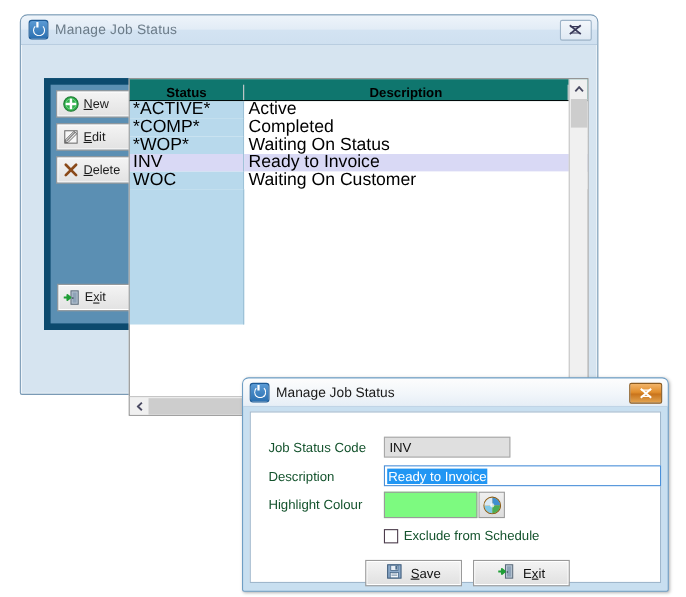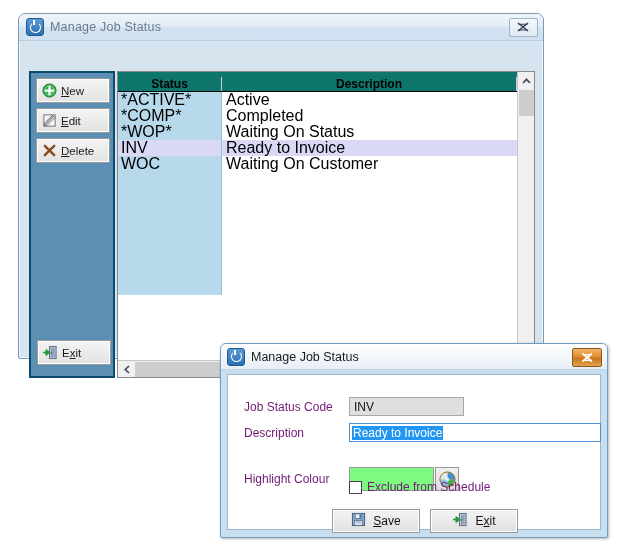--- a/index.html
+++ b/index.html
@@ -63,24 +63,24 @@
   .win-close svg { display: block; }
 
   .main-body {
     position: absolute; left: 0; top: 26px; right: 0; bottom: 0;
     padding: 4px;
     box-sizing: border-box;
   }
 
   
   .side-panel {
-    position: absolute; left: 10px; top: 31px;
-    width: 86px; height: 307px;
+    position: absolute; left: 21px; top: 31px;
+    width: 86px; height: 229px;
     background: #5b8fb3;
-    border: 2px solid #0c4a6e;
+    border: 6px solid #0c4a6e;
     box-sizing: border-box;
     padding: 5px;
   }
   .tb-btn {
     width: 74px; height: 25px;
     margin-bottom: 5px;
     background: linear-gradient(to bottom, #f4f4f4, #e2e2e2);
     border: 1px solid #9a9a9a;
     box-shadow: 0 0 0 1px #ffffff inset;
     display: flex; align-items: center;
@@ -189,21 +189,21 @@
     background: linear-gradient(to bottom, #f2b46a 0%, #e08d2c 45%, #c9741c 55%, #e2a452 100%);
     display: flex; align-items: center; justify-content: center;
     cursor: pointer;
   }
   .dlg-inner {
     position: absolute; left: 6px; top: 30px; right: 6px; bottom: 7px;
     background: #ffffff; border: 1px solid #9fb7cc;
     box-sizing: border-box;
   }
   .field-row { position: absolute; display: flex; align-items: center; }
-  .field-label { font-size: 12px; color: #701a75; }
+  .field-label { font-size: 12px; color: #14532d; }
   .code-input {
     width: 115px; height: 19px;
     background: #dfdfdf; border: 1px solid #a8a8a8;
     font-size: 12px; color: #111; padding-left: 4px;
     display: flex; align-items: center; box-sizing: border-box;
   }
   .desc-input {
     width: 252px; height: 19px;
     background: #ffffff; border: 1px solid #4a90d9;
     font-size: 12px; padding: 0 2px;
@@ -385,21 +385,21 @@
         <span class="code-input">INV</span>
       </div>
 
       <div class="field-row" style="left:16px; top:48px;">
         <span class="field-label" style="width:105px;">Description</span>
         <span class="desc-input">
           <span class="desc-sel">Ready to Invoice</span>
         </span>
       </div>
 
-      <div class="field-row" style="left:16px; top:92px;">
+      <div class="field-row" style="left:16px; top:72px;">
         <span class="field-label" style="width:105px;">Highlight Colour</span>
         <span class="color-swatch" style="background: rgb(125, 250, 128);"></span>
         <span class="color-pick-btn">
           <svg width="17" height="17" viewBox="0 0 18 18">
             <circle cx="9" cy="9" r="8" fill="#e8a33d" stroke="#8a5f1c" stroke-width="1"></circle>
             <path d="M9 1.5 A7.5 7.5 0 0 1 16.5 9 L9 9 Z" fill="#3f8fd0"></path>
             <path d="M9 9 L16.5 9 A7.5 7.5 0 0 1 9 16.5 Z" fill="#4aad55"></path>
             <path d="M9 9 L9 16.5 A7.5 7.5 0 0 1 1.5 9 Z" fill="#7fc9e8"></path>
             <path d="M9 9 L1.5 9 A7.5 7.5 0 0 1 9 1.5 Z" fill="#d9e9f5"></path>
             <circle cx="9" cy="9" r="2" fill="#ffffff" opacity="0.7"></circle>

